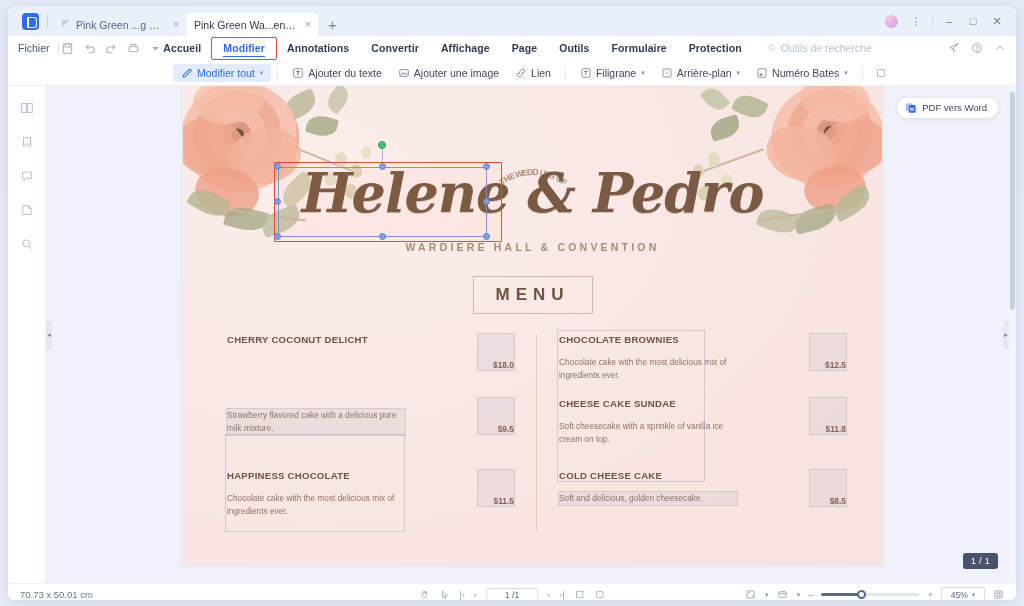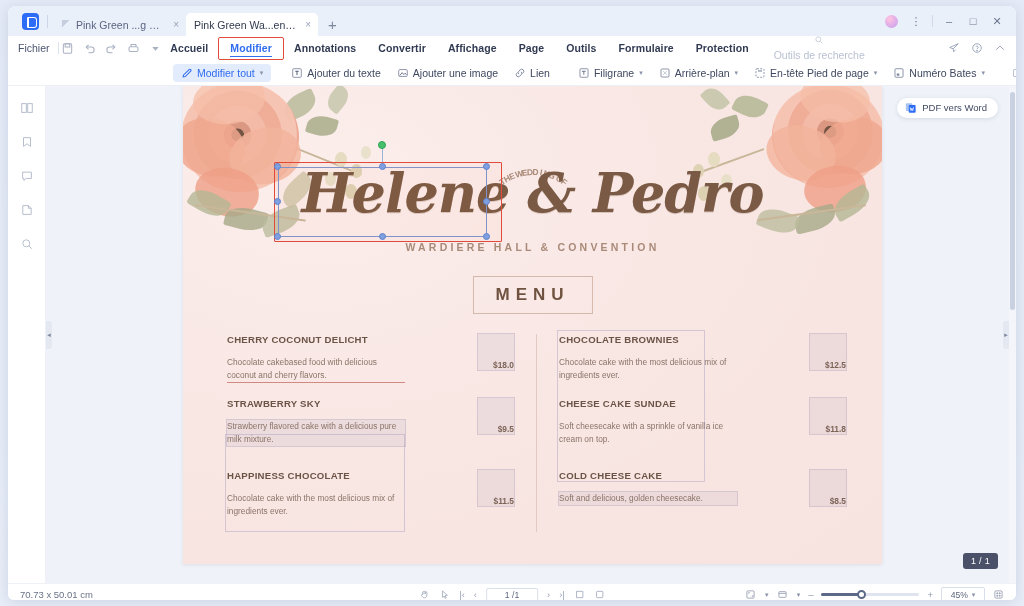--- a/index.html
+++ b/index.html
@@ -92,21 +92,21 @@
   .mi.sel{ color:#2f6cf0; }
   .mi.sel .ul{
     position:absolute; left:11px; right:11px; bottom:0px; height:1.5px; background:#2f6cf0;
   }
   .mi.sel .redbox{
     position:absolute; left:-1px; right:-1px; top:-2px; bottom:-3px;
     border:1.3px solid #e04b3c; border-radius:2px;
   }
   .srchtool{
     display:flex; align-items:center; gap:4px; font-size:10.5px;
-    color:#b9c1d1; margin-left:14px;flex-direction:column;
+    color:#b9c1d1; margin-left:14px;
   }
   .rightmenu{
     position:absolute; right:10px; top:0; height:24px;
     display:flex; align-items:center; gap:11px; color:#9aa4ba;
   }
 
   
   .ribbon{
     height:26px; background:#fff; border-bottom:1px solid #eceff6;
     display:flex; align-items:center; padding-left:165px; gap:0;
@@ -452,30 +452,20 @@
       <span class="ico">
         <svg viewBox="0 0 14 14" width="12" height="12" fill="none" stroke="#7d879e" stroke-width="1">
               <rect x="2.3" y="2.3" width="9.4" height="9.4" rx="1.2"></rect>
               <path d="M4.6 4.6 9.4 9.4M9.4 4.6 4.6 9.4" stroke="#b3bbcb" stroke-width=".8"></path>
             </svg>
       </span>
       <span>Arrière-plan</span>
       <span class="caret">▾</span>
     </div>
 
-    <div class="rb">
-      <span class="ico">
-        <svg viewBox="0 0 14 14" width="12" height="12" fill="none" stroke="#7d879e" stroke-width="1">
-              <rect x="2.3" y="2" width="9.4" height="10" rx="1.2" stroke-dasharray="2.2 1.6"></rect>
-              <path d="M4.6 4.6h4.8" stroke="#5a6480"></path>
-            </svg>
-      </span>
-      <span>En-tête Pied de page</span>
-      <span class="caret">▾</span>
-    </div>
 
     <div class="rb">
       <span class="ico">
         <svg viewBox="0 0 14 14" width="12" height="12" fill="none" stroke="#7d879e" stroke-width="1">
               <rect x="2.3" y="2" width="9.4" height="10" rx="1.2"></rect>
               <rect x="4.4" y="7.6" width="3" height="2.6" fill="#7d879e" stroke="none"></rect>
             </svg>
       </span>
       <span>Numéro Bates</span>
       <span class="caret">▾</span>
@@ -595,28 +585,26 @@
           <div class="menubox">MENU</div>
         </div>
 
         <div class="cols">
 
           <div class="col">
 
             <div class="mrow" style="height:64px;">
               <div class="mtxt">
                 <div class="mname">CHERRY COCONUT DELICHT</div>
-                <div class="mdesc uline">Chocolate cakebased food with delicious coconut and cherry flavors.</div>
               </div>
               <div class="mprice ocrb">$18.0</div>
             </div>
 
             <div class="mrow" style="height:72px;">
               <div class="mtxt">
-                <div class="mname">STRAWBERRY SKY</div>
                 <div class="mdesc ocrb">Strawberry flavored cake with a delicious pure milk mixture.</div>
               </div>
               <div class="mprice ocrb">$9.5</div>
             </div>
 
             <div class="mrow" style="height:62px;">
               <div class="mtxt">
                 <div class="mname">HAPPINESS CHOCOLATE</div>
                 <div class="mdesc">Chocolate cake with the most delicious mix of ingredients ever.</div>
               </div>

